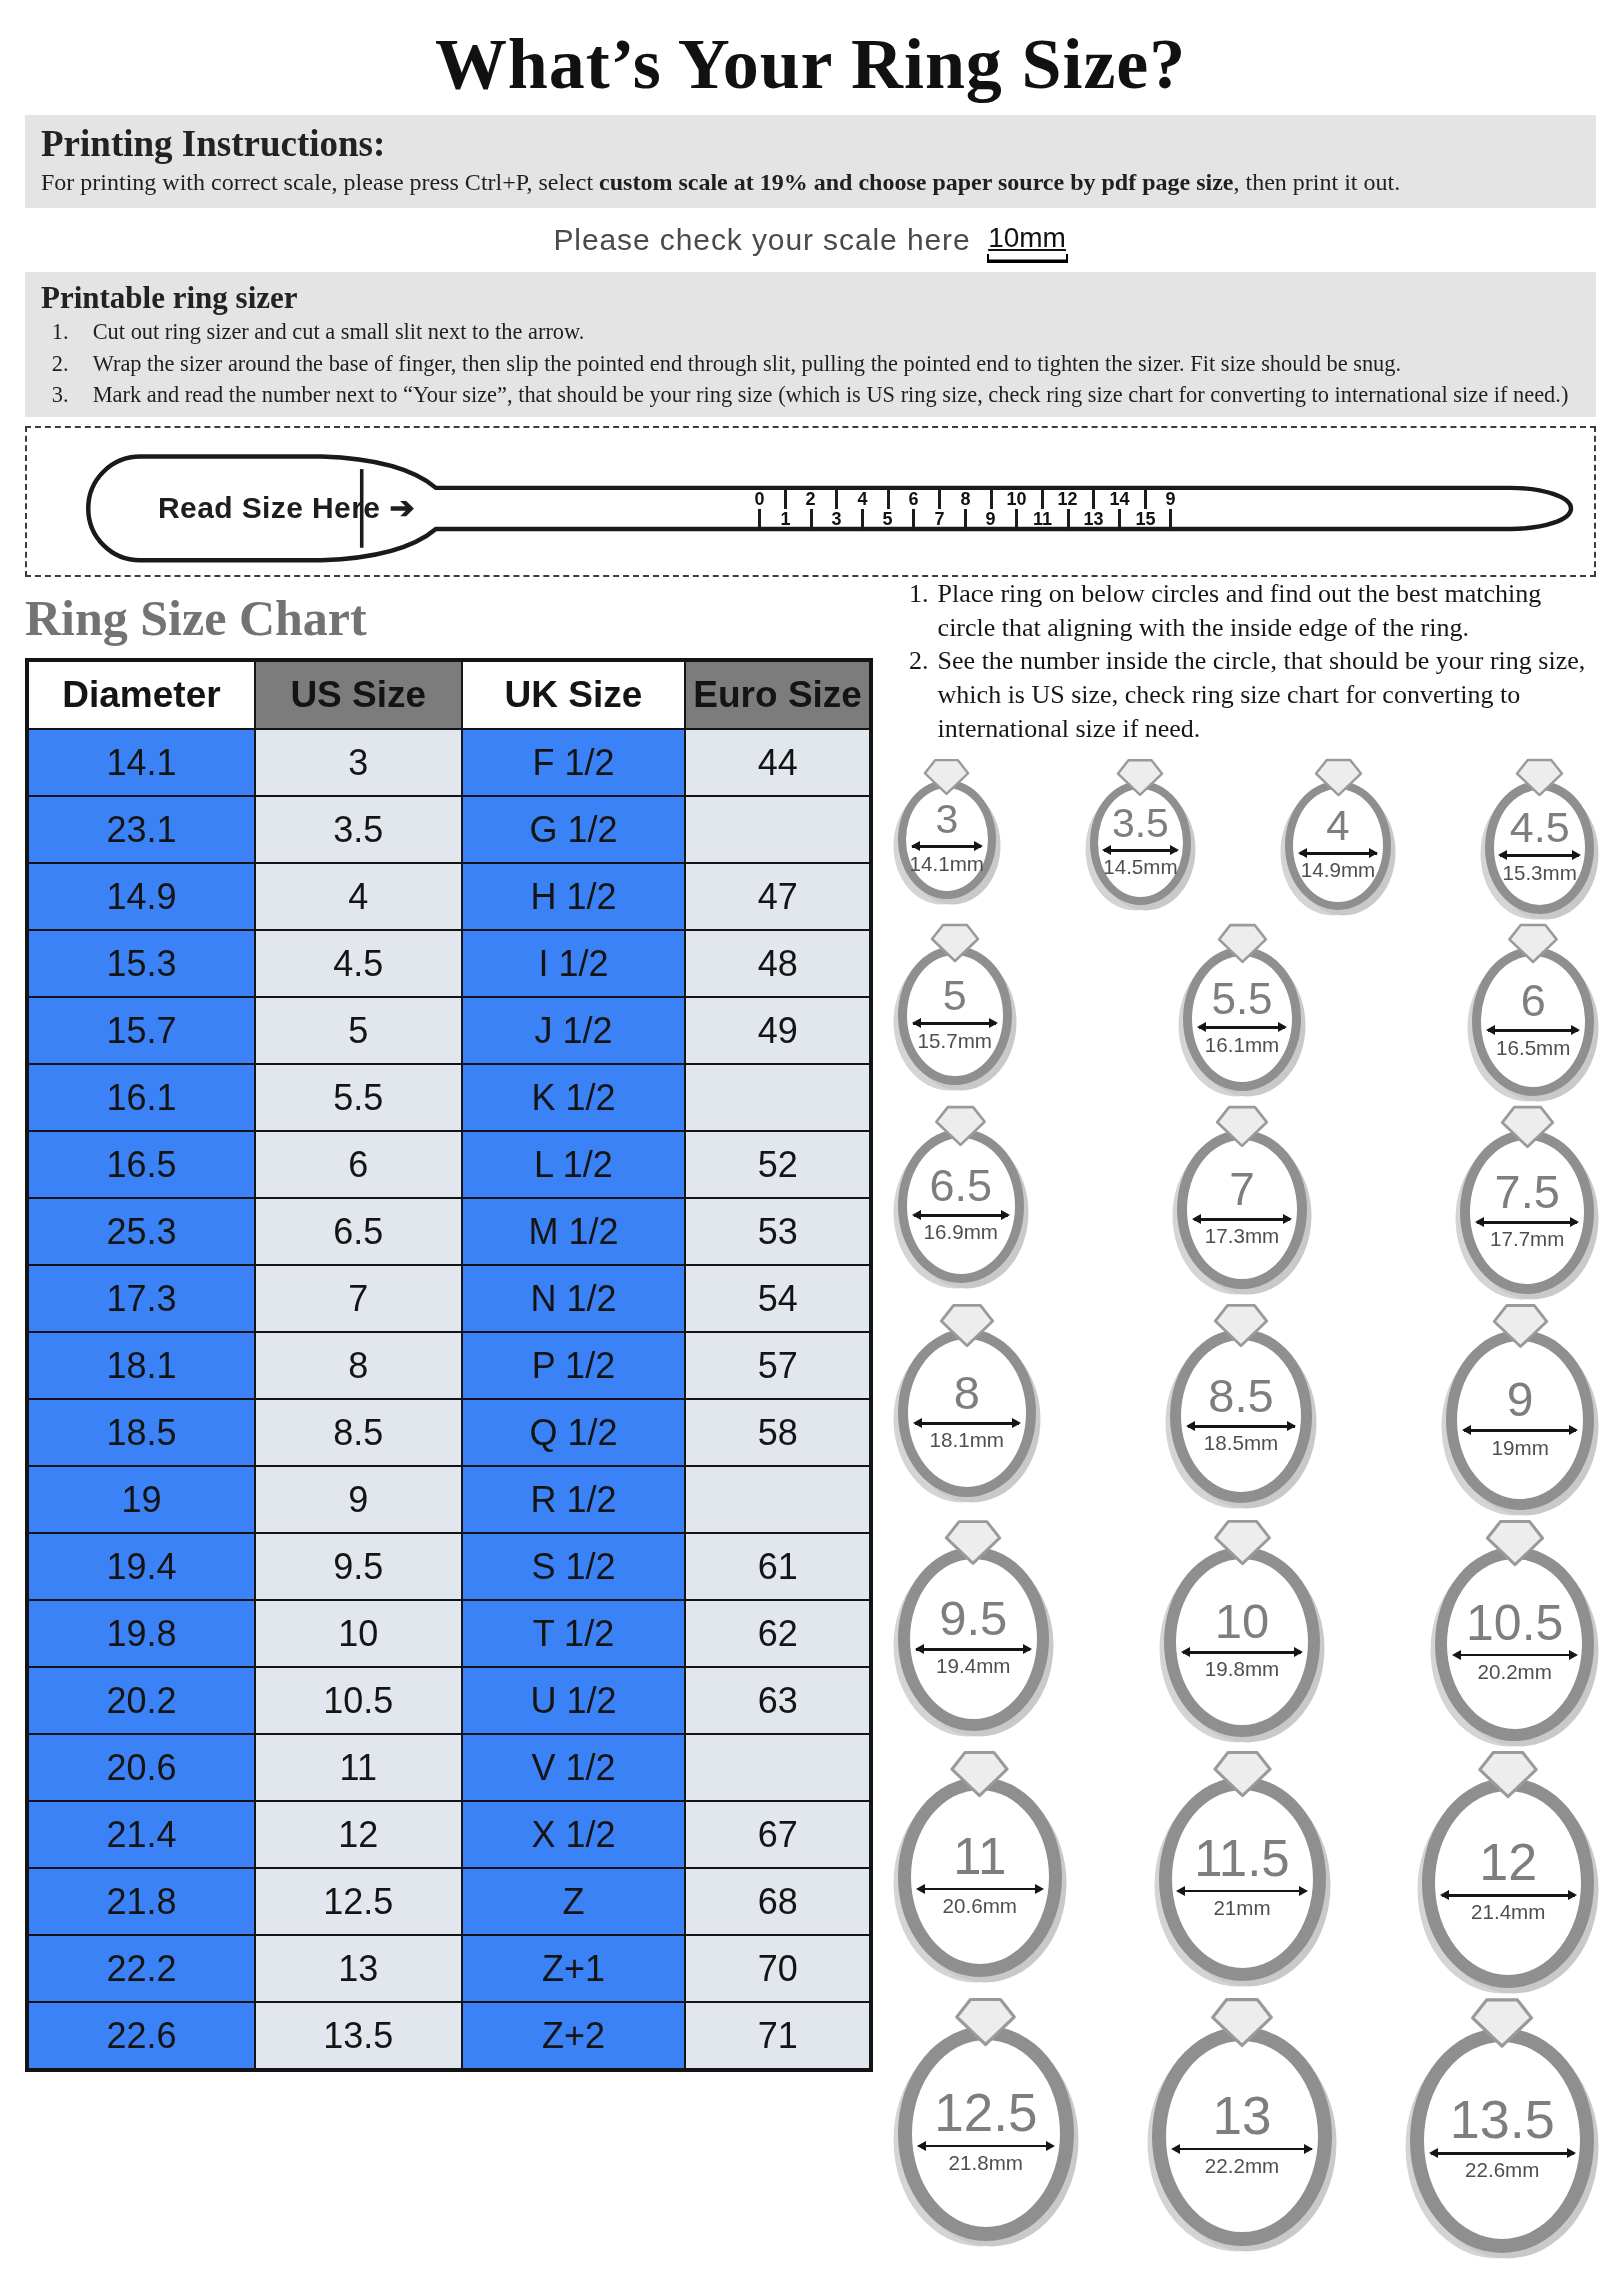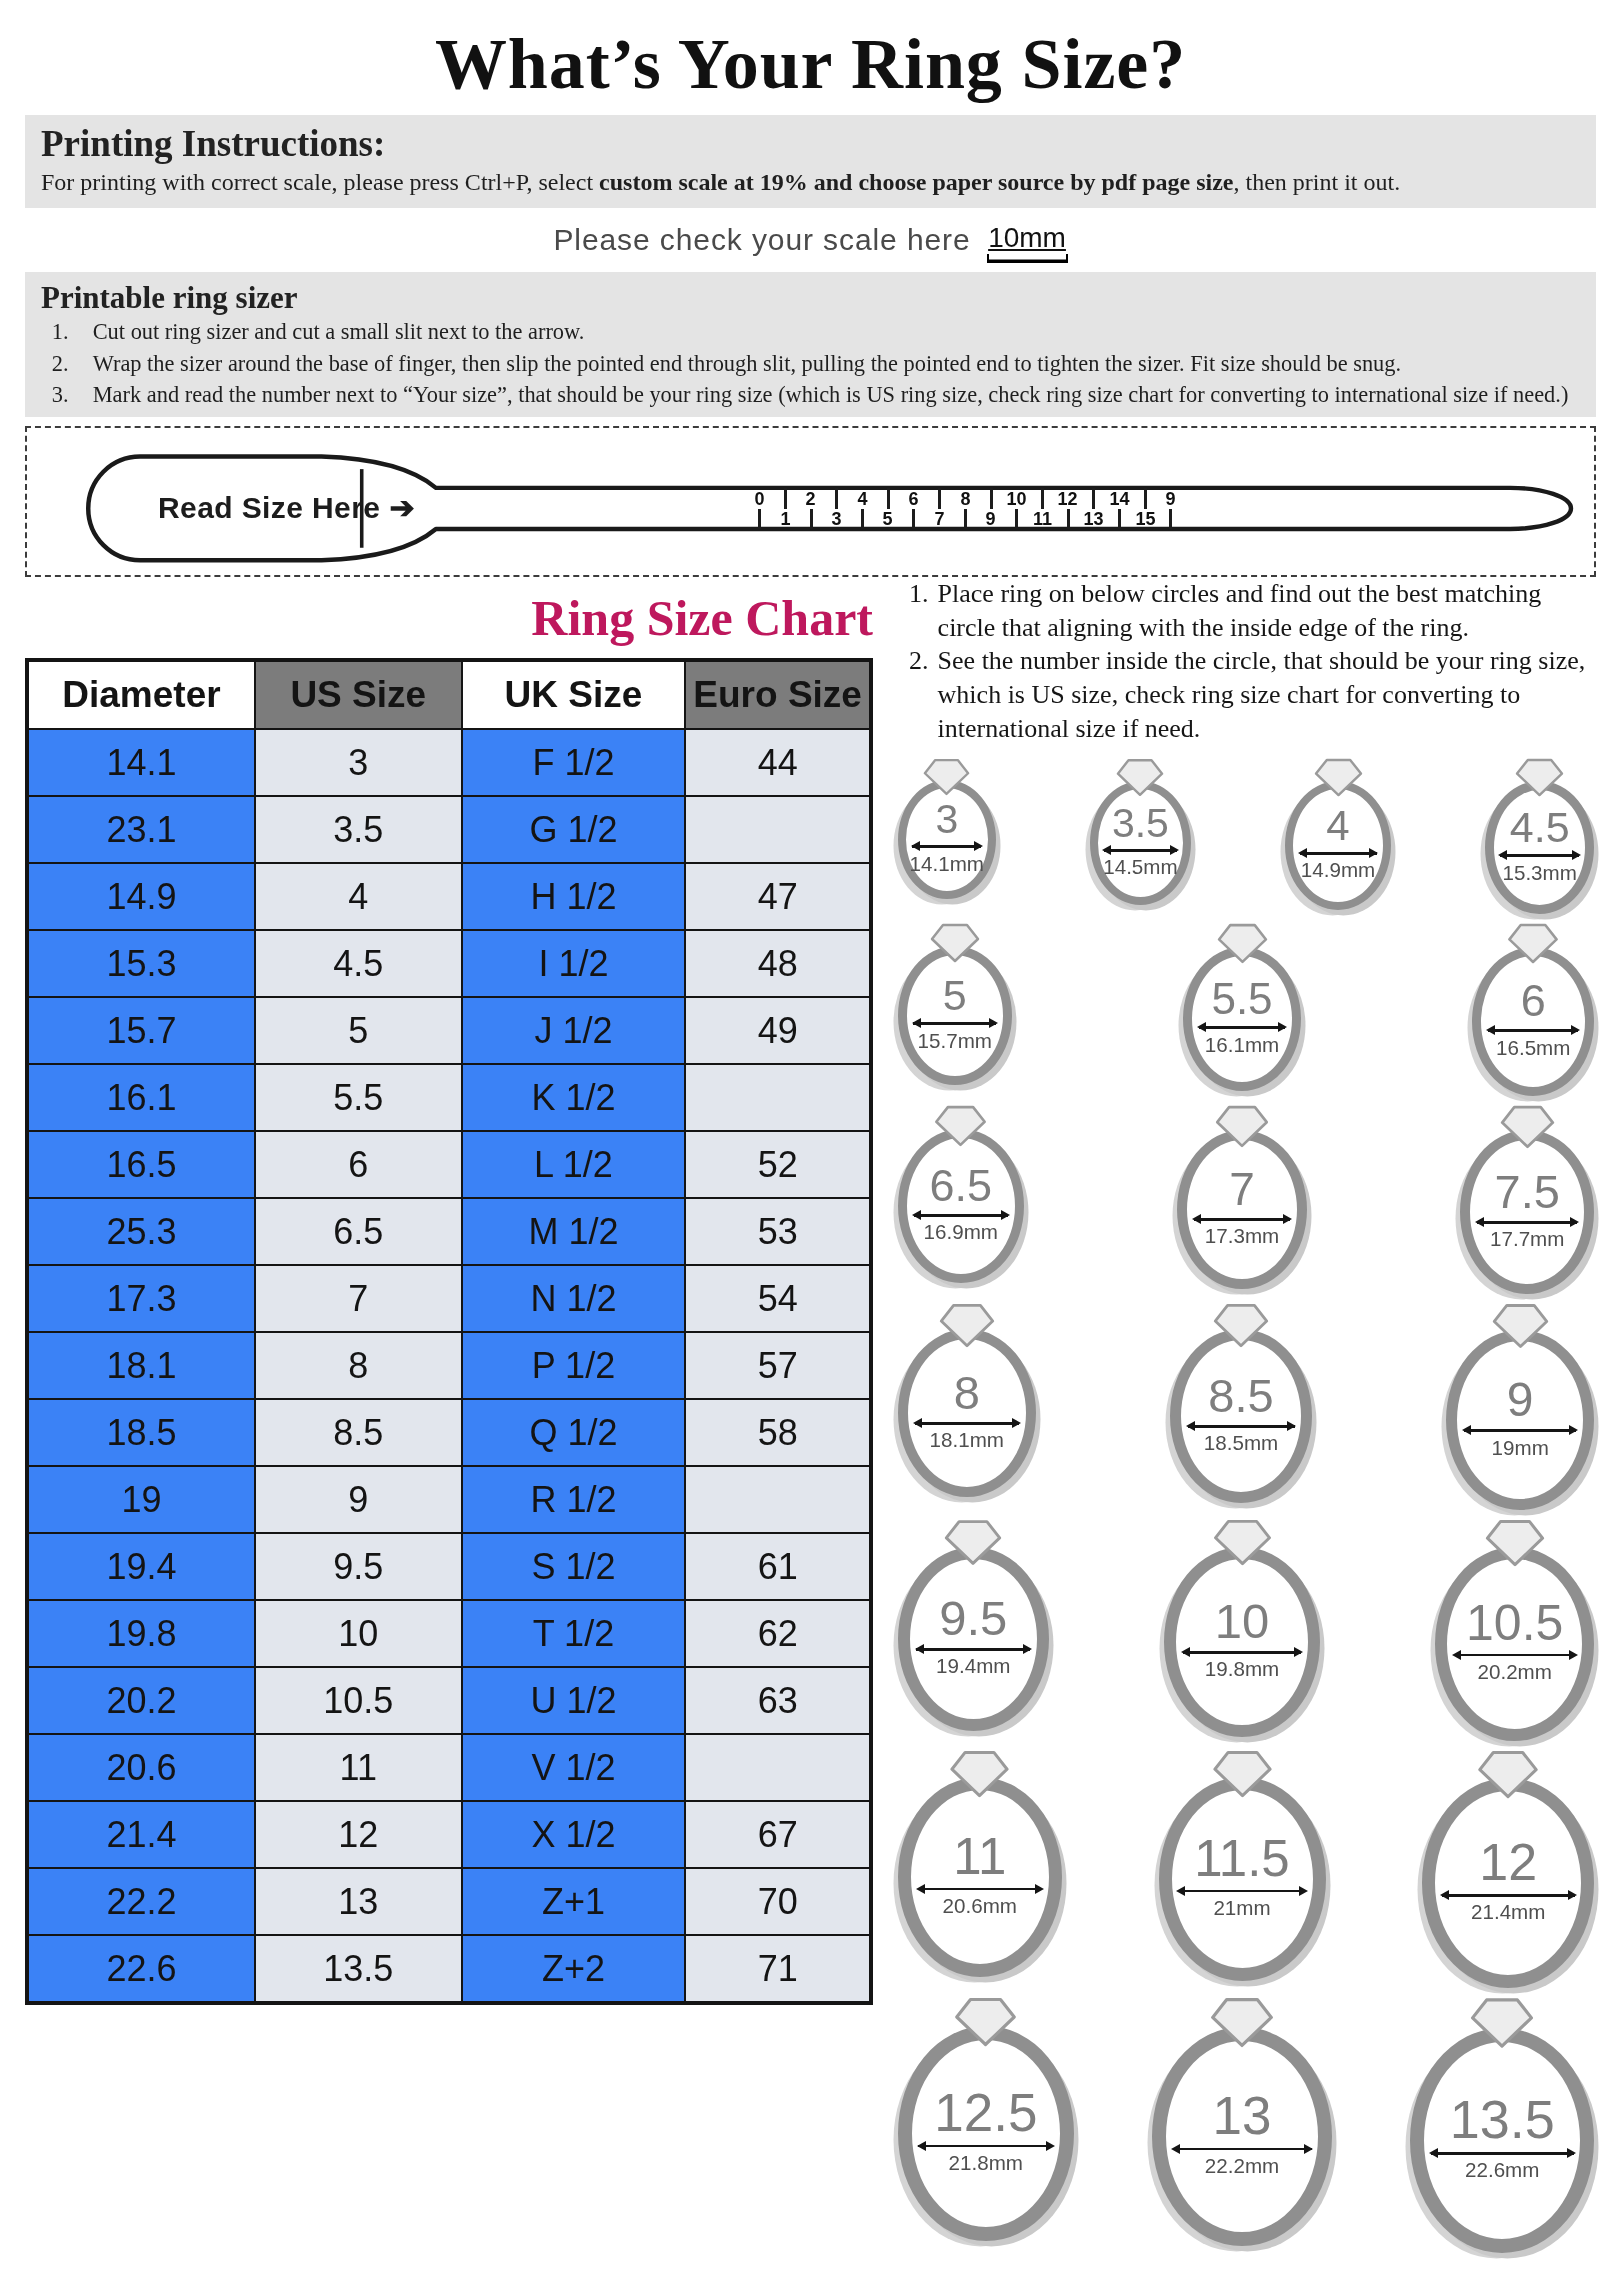--- a/index.html
+++ b/index.html
@@ -44,21 +44,21 @@
   .tlabel{position:absolute;width:25px;text-align:center;
     font:700 18px "Liberation Sans",sans-serif;color:#111}
   .tl-even{top:61px}
   .tl-odd{top:81px}
 
   
   .columns{display:flex;gap:23px;margin:0 25px}
   .left-col{flex:none;width:848px}
   .right-col{flex:1;min-width:0}
 
-  .chart-title{margin:12.5px 0 10.7px;text-align:right;font:700 50px "Liberation Serif",serif;color:#be185d}
+  .chart-title{margin:12.5px 0 10.7px;text-align:left;font:700 50px "Liberation Serif",serif;color:#737373}
   table.chart{border-collapse:collapse;width:100%;border:4.5px solid #141414}
   table.chart th,table.chart td{border:2.7px solid #141414;text-align:center;
     font-family:"Liberation Sans",sans-serif;color:#141414;padding:0}
   table.chart th{height:66px;font-size:37px;font-weight:700}
   table.chart td{height:65px;font-size:36px;font-weight:400}
   th.hg{background:#7c7c7c;color:#fff}
   th.hw{background:#fff;color:#141414}
   td.c0,td.c2{background:#3b82f6}
   td.c1,td.c3{background:#e2e6ed}
 
@@ -285,20 +285,26 @@
               <td class="c2">V 1/2</td>
               <td class="c3"></td>
             </tr>
             <tr>
               <td class="c0">21.4</td>
               <td class="c1">12</td>
               <td class="c2">X 1/2</td>
               <td class="c3">67</td>
             </tr>
             <tr>
+              <td class="c0">21.8</td>
+              <td class="c1">12.5</td>
+              <td class="c2">Z</td>
+              <td class="c3">68</td>
+            </tr>
+            <tr>
               <td class="c0">22.2</td>
               <td class="c1">13</td>
               <td class="c2">Z+1</td>
               <td class="c3">70</td>
             </tr>
             <tr>
               <td class="c0">22.6</td>
               <td class="c1">13.5</td>
               <td class="c2">Z+2</td>
               <td class="c3">71</td>

